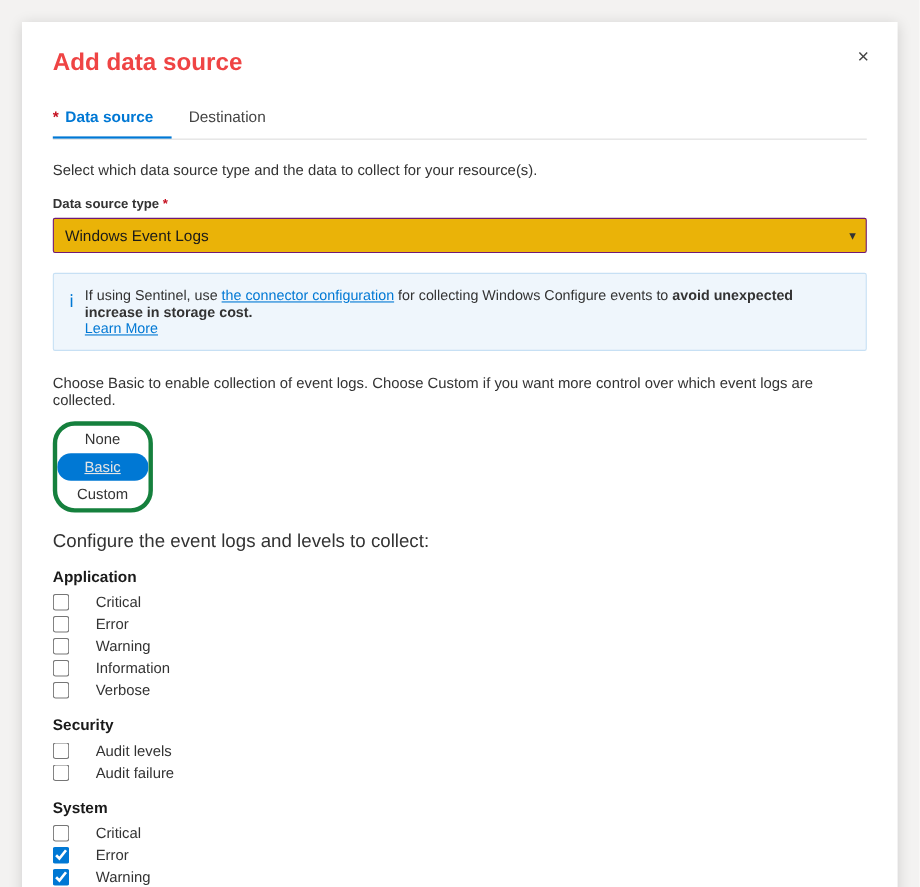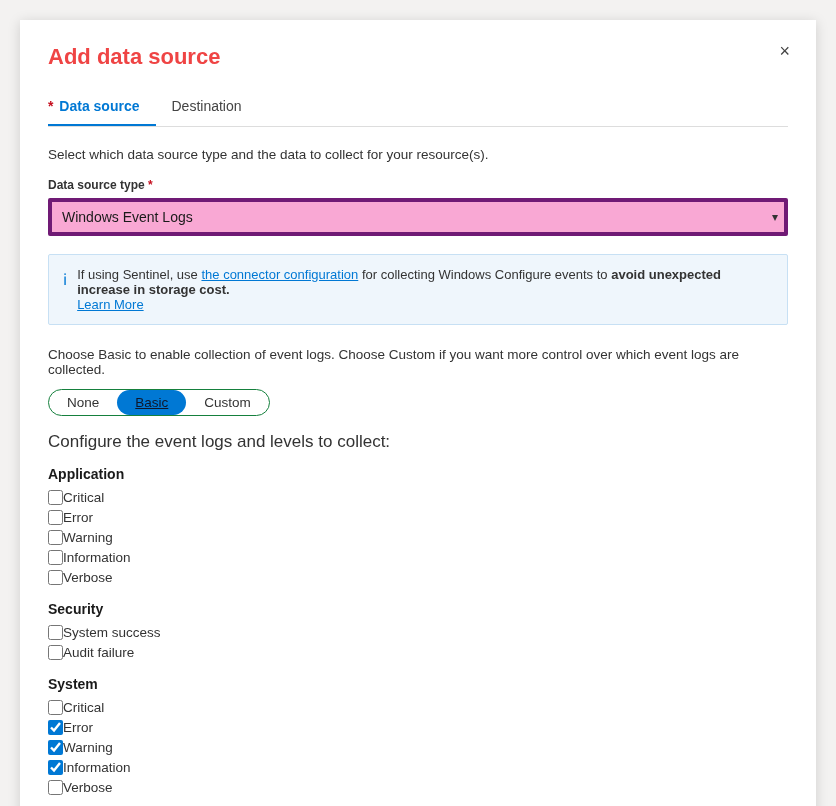--- a/index.html
+++ b/index.html
@@ -77,25 +77,25 @@
       margin-bottom: 6px;
     }
     .required-star { color: #c50f1f; }
     .select-wrapper {
       position: relative;
       margin-bottom: 18px;
     }
     .select-field {
       width: 100%;
       padding: 7px 36px 7px 10px;
-      border: 4px solid #701a75;
+      border: 1px solid #701a75;
       border-radius: 2px;
       font-size: 14px;
       appearance: none;
-      background: #f9a8d4;
+      background: #eab308;
       color: #1a1a1a;
       cursor: pointer;
       outline: none;
     }
     .select-arrow {
       position: absolute;
       right: 10px;
       top: 50%;
       transform: translateY(-50%);
       pointer-events: none;
@@ -126,56 +126,57 @@
     .info-banner strong {
       font-weight: 700;
     }
     .choose-text {
       color: #333;
       font-size: 13.5px;
       margin-bottom: 12px;
     }
     .toggle-group {
       display: flex;
-      border: 1px solid #15803d;
+      border: 4px solid #15803d;
       border-radius: 20px;
       overflow: hidden;
       width: fit-content;
       margin-bottom: 16px;
+      flex-direction: column;
     }
     .toggle-btn {
       padding: 5px 18px;
       background: none;
       border: none;
       font-size: 13.5px;
       cursor: pointer;
       color: #333;
     }
     .toggle-btn.active {
       background: #0078d4;
-      color: #0f172a;
+      color: #e5e5e5;
       border-radius: 20px;
       text-decoration: underline;
     }
     .configure-label {
       font-size: 17px;
       color: #333;
       margin-bottom: 14px;
     }
     .section-title {
       font-size: 14px;
       font-weight: 600;
       color: #1a1a1a;
       margin-bottom: 8px;
       margin-top: 4px;
     }
     .checkbox-item {
       display: flex;
       align-items: center;
-      gap: 0;
+      gap: 24px;
       margin-bottom: 5px;
       font-size: 13.5px;
       color: #333;
     }
     .checkbox-item input[type="checkbox"] {
       width: 15px;
       height: 15px;
       accent-color: #0078d4;
       cursor: pointer;
       flex-shrink: 0;
@@ -257,21 +258,21 @@
     <div class="checkbox-item">
       <input type="checkbox" style="">
       <span>Verbose</span>
     </div>
   </div>
 
   <div class="checkbox-group">
     <div class="section-title">Security</div>
     <div class="checkbox-item">
       <input type="checkbox" style="">
-      <span>System success</span>
+      <span>Audit levels</span>
     </div>
     <div class="checkbox-item">
       <input type="checkbox" style="">
       <span>Audit failure</span>
     </div>
   </div>
 
   <div class="checkbox-group">
     <div class="section-title">System</div>
     <div class="checkbox-item">

